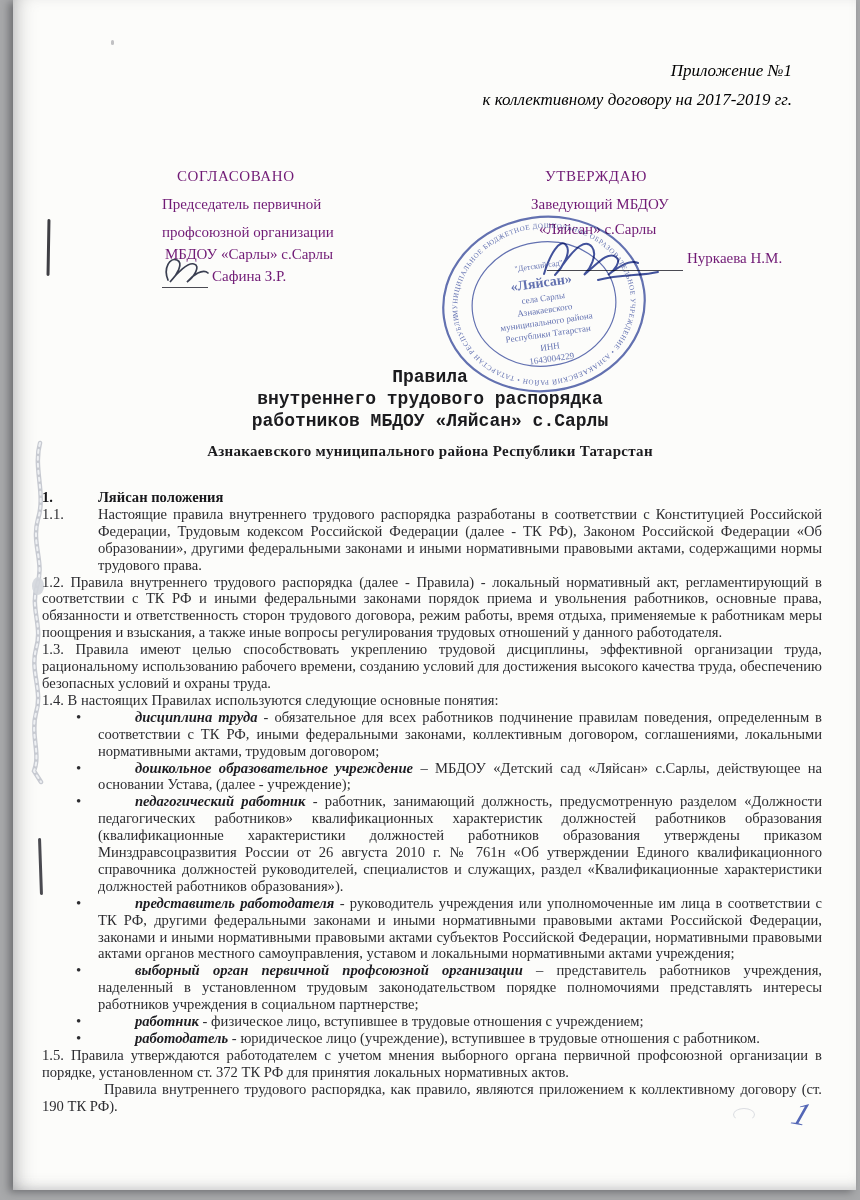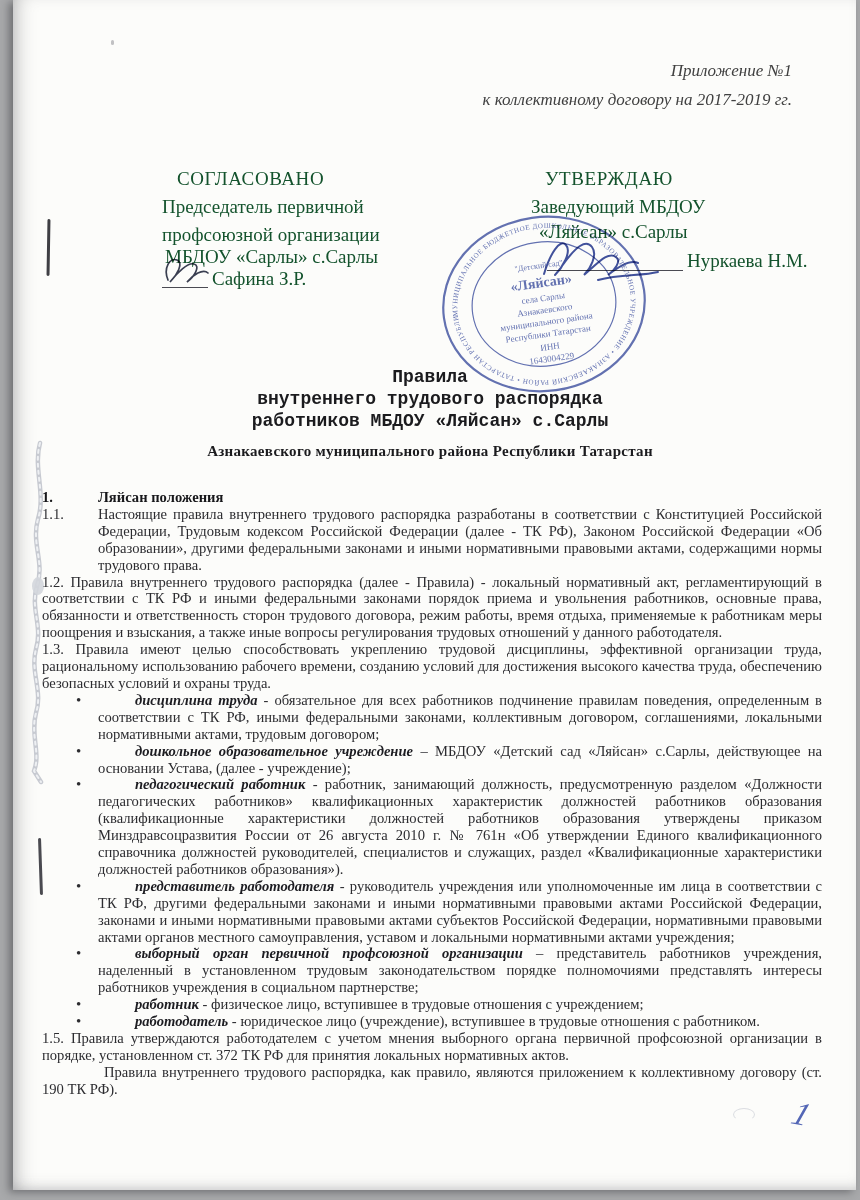--- a/index.html
+++ b/index.html
@@ -16,23 +16,23 @@
     box-shadow:-4px 2px 8px rgba(40,40,45,.45);
   }
   .sheet::before{
     content:"";position:absolute;inset:0;
     box-shadow:inset 14px 0 20px -12px rgba(70,70,78,.40),
                inset 0 -10px 16px -10px rgba(70,70,78,.30);
     pointer-events:none;
   }
   .appendix{
     position:absolute;right:68px;top:56px;text-align:right;
-    font-style:italic;font-size:17px;line-height:29px;color:#404040;
+    font-style:italic;font-size:17px;line-height:29px;color:#000000;
   }
-  .ap-line{position:absolute;font-size:19px;color:#14532d;white-space:nowrap;}
+  .ap-line{position:absolute;font-size:15px;color:#701a75;white-space:nowrap;}
   .ap-head{letter-spacing:.6px;}
   .sigline{position:absolute;height:1px;background:#4a4a52;}
   .sig-svg{position:absolute;mix-blend-mode:multiply;}
   .stamp{position:absolute;left:436px;top:212px;mix-blend-mode:multiply;opacity:.82;transform:rotate(-8deg);}
   .title-block{
     position:absolute;left:40px;top:366px;width:780px;text-align:center;
     font-weight:bold;color:#1b1b1e;
   }
   .title-l{font-size:18px;line-height:22px;font-family:Liberation Mono, monospace;}
   .title-l4{font-size:15px;margin-top:11px;letter-spacing:.3px;}
@@ -135,20 +135,21 @@
 
   <div class="bodytext">
     <div class="para hang">
       <span class="num bold">1.</span><span class="bold">Ляйсан положения</span>
     </div>
     <p class="para hang">
       <span class="num">1.1.</span><span>Настоящие правила внутреннего трудового распорядка разработаны в соответствии с Конституцией Российской Федерации, Трудовым кодексом Российской Федерации (далее - ТК РФ), Законом Российской Федерации «Об образовании», другими федеральными законами и иными нормативными правовыми актами, содержащими нормы трудового права.</span>
     </p>
     <p class="para">1.2. Правила внутреннего трудового распорядка (далее - Правила)  - локальный нормативный акт, регламентирующий в соответствии с ТК РФ и иными федеральными законами порядок приема и увольнения работников, основные права, обязанности и ответственность сторон трудового договора, режим работы, время отдыха, применяемые к работникам меры поощрения и взыскания, а также иные вопросы регулирования трудовых отношений у данного работодателя.</p>
     <p class="para">1.3. Правила имеют целью способствовать укреплению трудовой дисциплины, эффективной организации труда, рациональному использованию рабочего времени, созданию условий для достижения высокого качества труда, обеспечению безопасных условий и охраны труда.</p>
+    <p class="para">1.4. В настоящих Правилах используются следующие основные понятия:</p>
     <ul class="defs">
       <li><span class="term">дисциплина труда</span><span> - обязательное для всех работников подчинение правилам поведения, определенным в соответствии с ТК РФ, иными федеральными законами, коллективным договором, соглашениями, локальными нормативными актами, трудовым договором;</span></li>
       <li><span class="term">дошкольное образовательное учреждение</span><span> – МБДОУ «Детский сад «Ляйсан» с.Сарлы, действующее на основании Устава, (далее -  учреждение);</span></li>
       <li><span class="term">педагогический работник</span><span> - работник, занимающий должность, предусмотренную разделом «Должности педагогических работников» квалификационных характеристик должностей работников образования (квалификационные характеристики должностей работников образования утверждены приказом Минздравсоцразвития России от 26 августа 2010 г. № 761н  «Об утверждении Единого квалификационного справочника должностей руководителей, специалистов и служащих, раздел «Квалификационные характеристики должностей работников образования»).</span></li>
       <li><span class="term">представитель работодателя</span><span> - руководитель учреждения  или уполномоченные им лица в соответствии с ТК РФ, другими федеральными законами и иными нормативными правовыми актами Российской Федерации, законами и иными нормативными правовыми актами субъектов Российской Федерации, нормативными правовыми актами органов местного самоуправления, уставом и локальными нормативными актами учреждения;</span></li>
       <li><span class="term">выборный орган первичной профсоюзной организации</span><span> – представитель работников  учреждения, наделенный в установленном трудовым законодательством порядке полномочиями представлять интересы работников учреждения в социальном партнерстве;</span></li>
       <li><span class="term">работник</span><span> - физическое лицо, вступившее в трудовые отношения с учреждением;</span></li>
       <li><span class="term">работодатель</span><span> - юридическое лицо (учреждение), вступившее в трудовые отношения с работником.</span></li>
     </ul>
     <p class="para">1.5. Правила утверждаются работодателем с учетом мнения выборного органа первичной профсоюзной организации в порядке, установленном ст. 372 ТК РФ для принятия локальных нормативных актов.</p>

